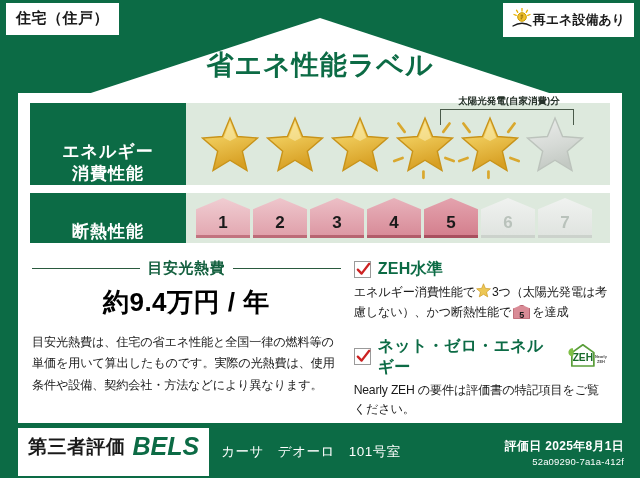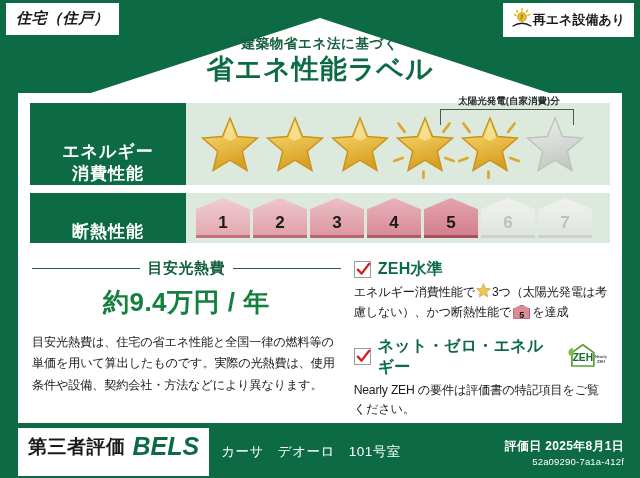--- a/index.html
+++ b/index.html
@@ -32,21 +32,20 @@
   .tag-housing {
     position: absolute;
     left: 6px; top: 3px;
     background: #ffffff;
     color: #1a1a1a;
     font-size: 15px;
     font-weight: bold;
     padding: 6px 10px 7px 10px;
     letter-spacing: .5px;
     z-index: 6;
-    font-style: italic;
   }
   .tag-solar {
     position: absolute;
     right: 6px; top: 3px;
     background: #ffffff;
     color: #1a1a1a;
     font-size: 13px;
     font-weight: bold;
     padding: 5px 9px 6px 8px;
     display: flex;
@@ -66,21 +65,21 @@
     font-weight: bold;
     letter-spacing: .6px;
     line-height: 1.2;
   }
   .title-main {
     color: #0c6b45;
     font-size: 27px;
     font-weight: bold;
     letter-spacing: 1px;
     line-height: 1.25;
-    margin-top: 1px;
+    margin-top: 13px;
   }
   
   .panel {
     position: absolute;
     left: 18px; top: 93px;
     width: 604px; height: 330px;
     background: #ffffff;
     z-index: 4;
   }
   
@@ -178,21 +177,21 @@
   .cost-head {
     display: flex; align-items: center; gap: 8px;
     margin-top: 2px;
   }
   .cost-head .hr { flex: 1; height: 1.5px; background: #2a5a3e; }
   .cost-head .txt {
     font-size: 15px; font-weight: bold; color: #14603f; letter-spacing: .5px;
   }
   .cost-value {
     text-align: center;
-    color: #15803d;
+    color: #000000;
     font-size: 26px;
     font-weight: bold;
     letter-spacing: .5px;
     margin-top: 7px;
   }
   .note {
     font-size: 12.2px;
     color: #1a1a1a;
     line-height: 1.75;
     margin-top: 12px;
@@ -290,21 +289,20 @@
         </g>
         <circle cx="11" cy="9" r="4.3" fill="#f2c230" stroke="#c89a00" stroke-width="1"></circle>
         <path d="M9.6 7.2 h2.6 M9.6 9 h2.6 M9.6 10.8 h1.6" stroke="#7a5c00" stroke-width="0.9" fill="none"></path>
         <path d="M2 18 Q11 12.5 20 18" stroke="#1a1a1a" stroke-width="1.4" fill="none" stroke-linecap="round"></path>
       </svg>
     </span>
     <span>再エネ設備あり</span>
   </div>
 
   <div class="title-wrap">
-    <div class="title-sub">建築物省エネ法に基づく</div>
     <div class="title-main">省エネ性能ラベル</div>
   </div>
 
   <div class="panel">
 
     <div class="row">
       <div class="row-head">
         <div>
           <div>エネルギー</div>
           <div>消費性能</div>

